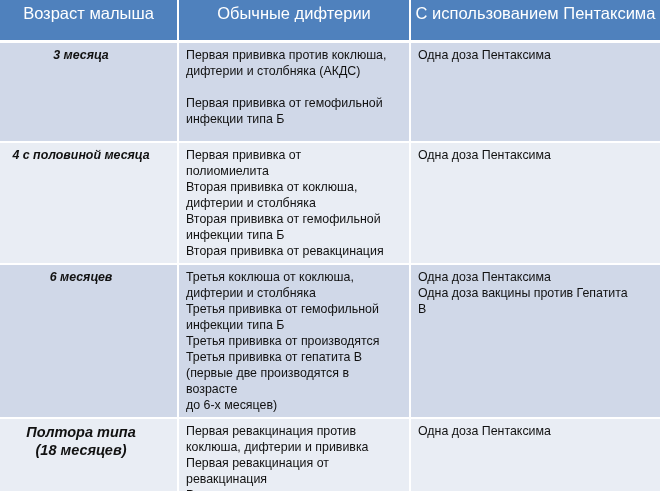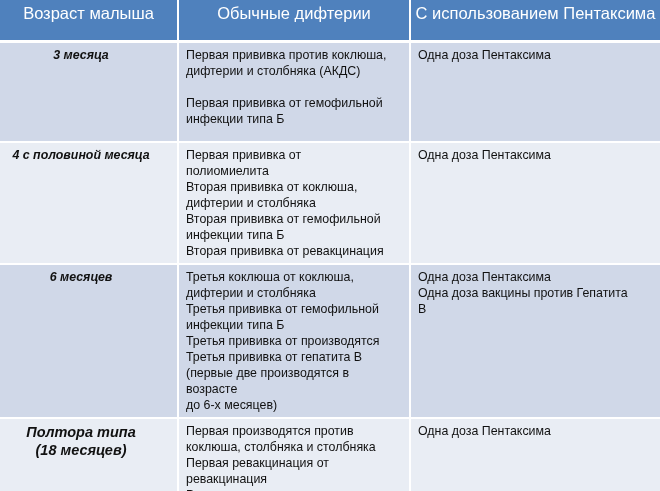--- a/index.html
+++ b/index.html
@@ -122,22 +122,22 @@
         <span class="line">Одна доза вакцины против Гепатита В</span>
       </td>
     </tr>
 
     <tr class="light" style="height:103px;">
       <td class="age big">
         <span class="line">Полтора типа</span>
         <span class="line">(18 месяцев)</span>
       </td>
       <td>
-        <span class="line">Первая производятся против</span>
-        <span class="line">коклюша, столбняка и столбняка</span>
+        <span class="line">Первая ревакцинация против</span>
+        <span class="line">коклюша, дифтерии и прививка</span>
         <span class="line">Первая ревакцинация от</span>
         <span class="line">ревакцинация</span>
         <span class="line">Ревакцинация от ревакцинация</span>
         <span class="line">инфекции типа Б</span>
       </td>
       <td>
         <span class="line">Одна доза Пентаксима</span>
       </td>
     </tr>
   </tbody>

